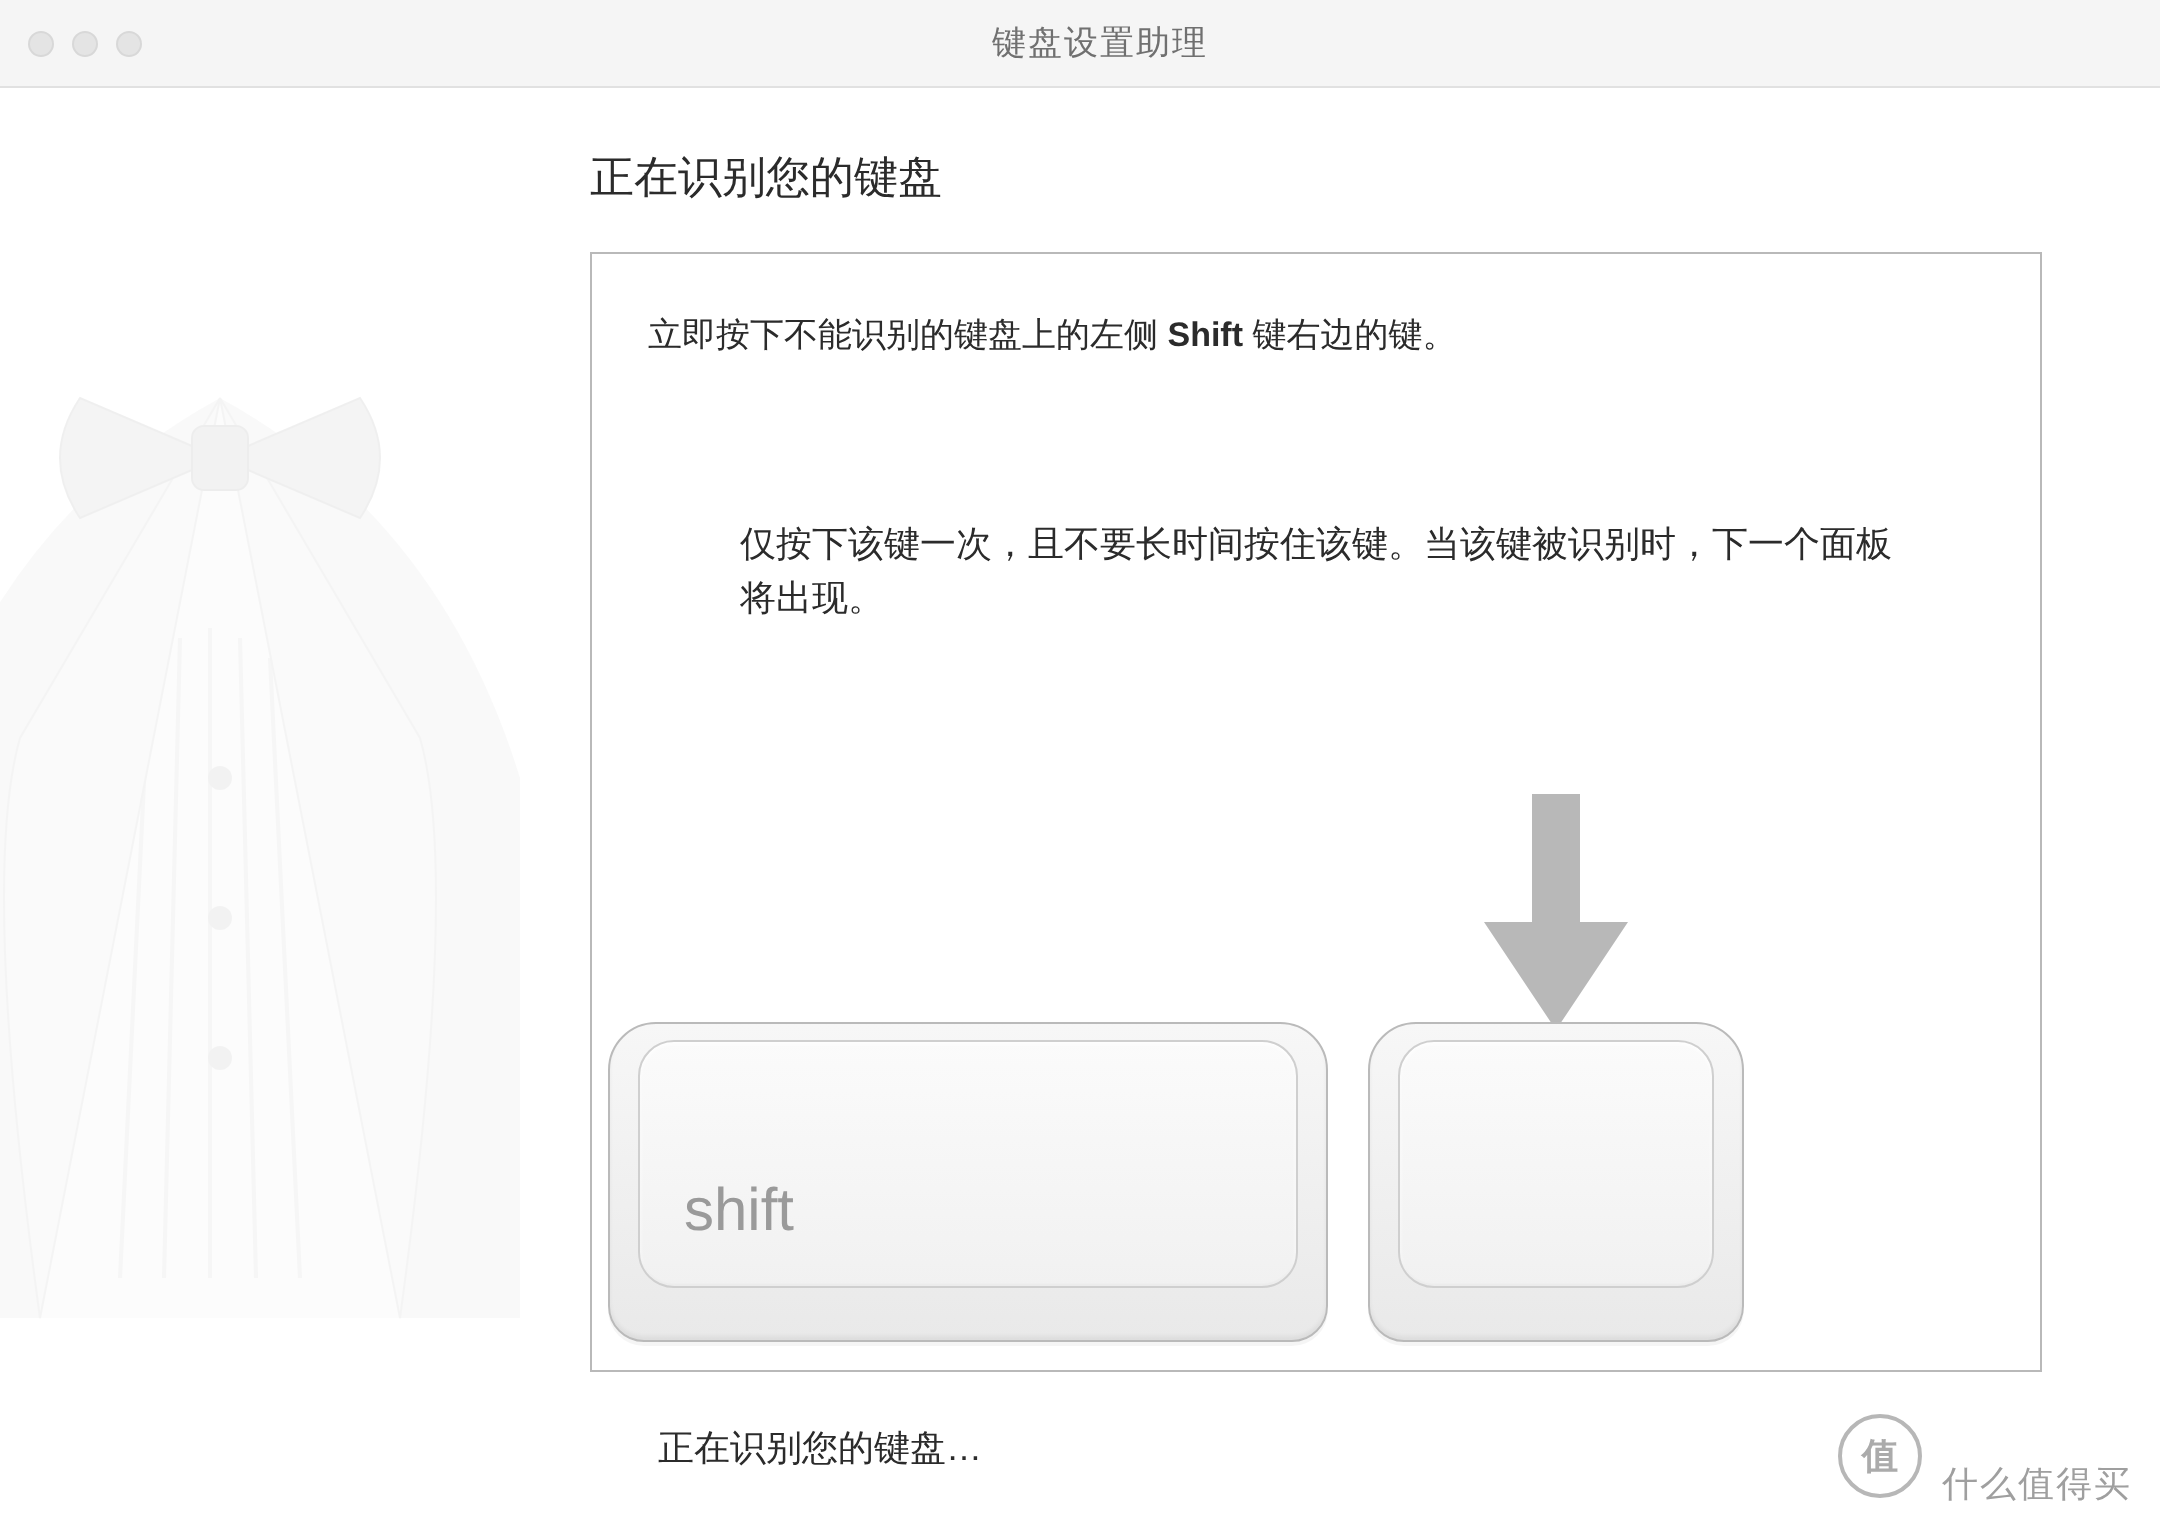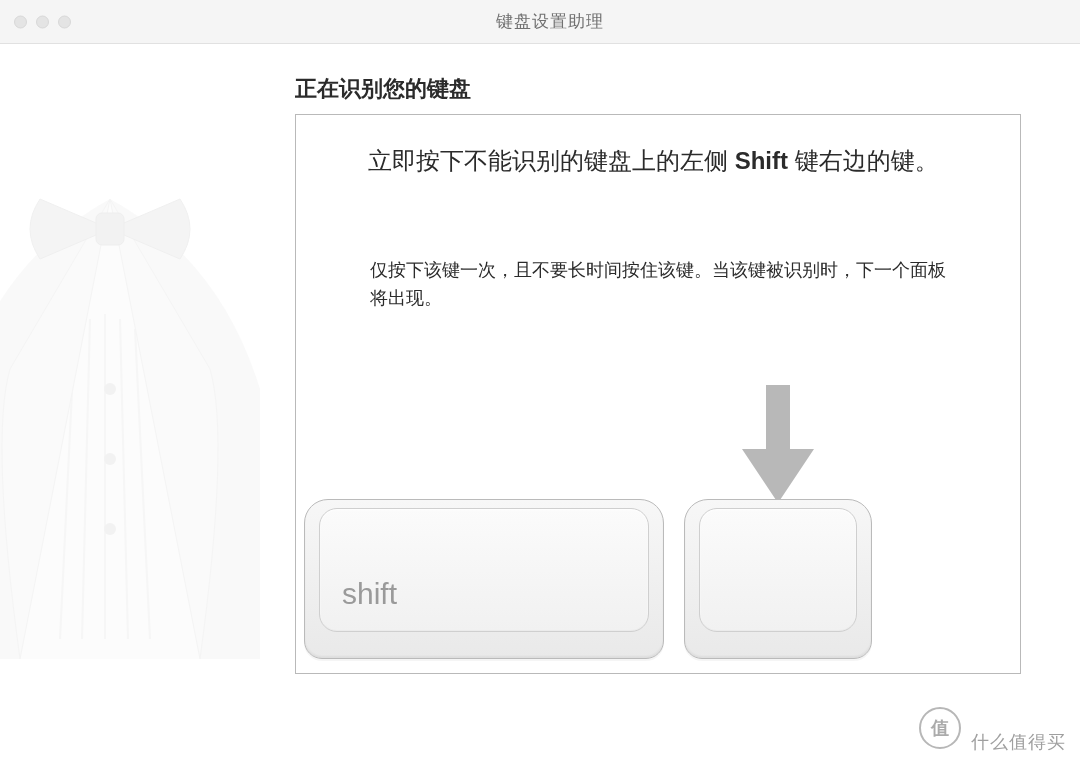--- a/index.html
+++ b/index.html
@@ -65,37 +65,36 @@
 
   
   .main {
     position: absolute;
     left: 295px;
     top: 30px;
     width: 740px;
   }
   .heading {
     font-size: 22px;
-    font-weight: 700;
-    color: #2b2b2b;
-    margin-bottom: 10px;
+    font-weight: 400;
+    color: #2b2b2b;
+    margin-bottom: 22px;
   }
   .panel {
     width: 726px;
     height: 560px;
     border: 1px solid #b9b9b9;
     padding: 28px 28px 0 28px;
     position: relative;
   }
   .instruction-1 {
-    font-size: 24px;
+    font-size: 17px;
     font-weight: 400;
     color: #2b2b2b;
     line-height: 1.5;
-    margin-left: 44px;
   }
   .instruction-1 b { font-weight: 700; }
   .instruction-2 {
     margin-top: 78px;
     font-size: 18px;
     color: #2b2b2b;
     line-height: 1.55;
     padding-right: 30px;
     margin-left: 46px;
   }
@@ -244,20 +243,21 @@
             <div class="key-inner shift-inner">
               <span class="shift-label">shift</span>
             </div>
           </div>
           <div class="key-outer blank-outer">
             <div class="key-inner blank-inner"></div>
           </div>
         </div>
       </div>
 
+      <div class="status">正在识别您的键盘…</div>
     </div>
 
     <div class="watermark">
       <div class="watermark-badge">值</div>
       <div class="watermark-text">什么值得买</div>
     </div>
 
   </div>
 </div>
 

